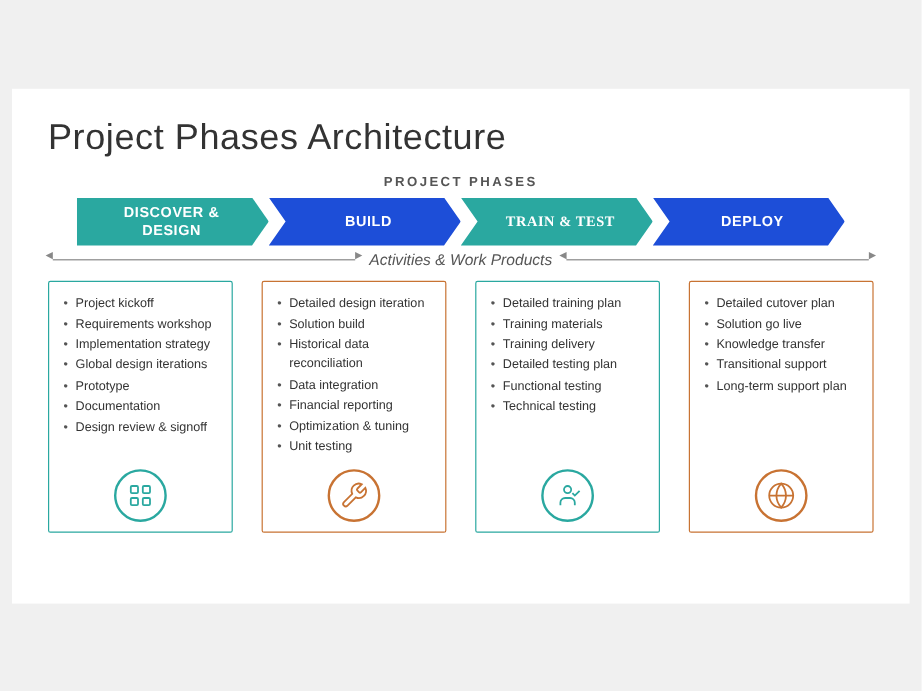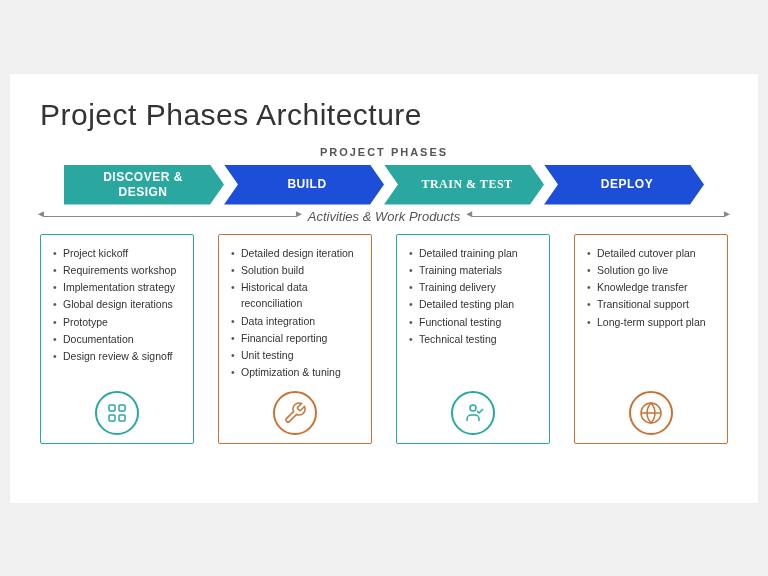--- a/index.html
+++ b/index.html
@@ -208,22 +208,22 @@
           </div>
         </div>
       </div>
       <div class="col-box orange-border">
         <ul class="col-list">
           <li>Detailed design iteration</li>
           <li>Solution build</li>
           <li>Historical data reconciliation</li>
           <li>Data integration</li>
           <li>Financial reporting</li>
+          <li>Optimization &amp; tuning</li>
           <li>Unit testing</li>
-          <li>Optimization &amp; tuning</li>
         </ul>
         <div class="col-icon">
           <div class="icon-circle orange">
             <svg class="icon-svg" viewBox="0 0 24 24" fill="none" stroke="currentColor" stroke-width="1.5">
       <path d="M14.7 6.3a1 1 0 0 0 0 1.4l1.6 1.6a1 1 0 0 0 1.4 0l3.77-3.77a6 6 0 0 1-7.94 7.94l-6.91 6.91a2.12 2.12 0 0 1-3-3l6.91-6.91a6 6 0 0 1 7.94-7.94l-3.76 3.76z"></path>
     </svg>
           </div>
         </div>
       </div>
       <div class="col-box teal-border">

